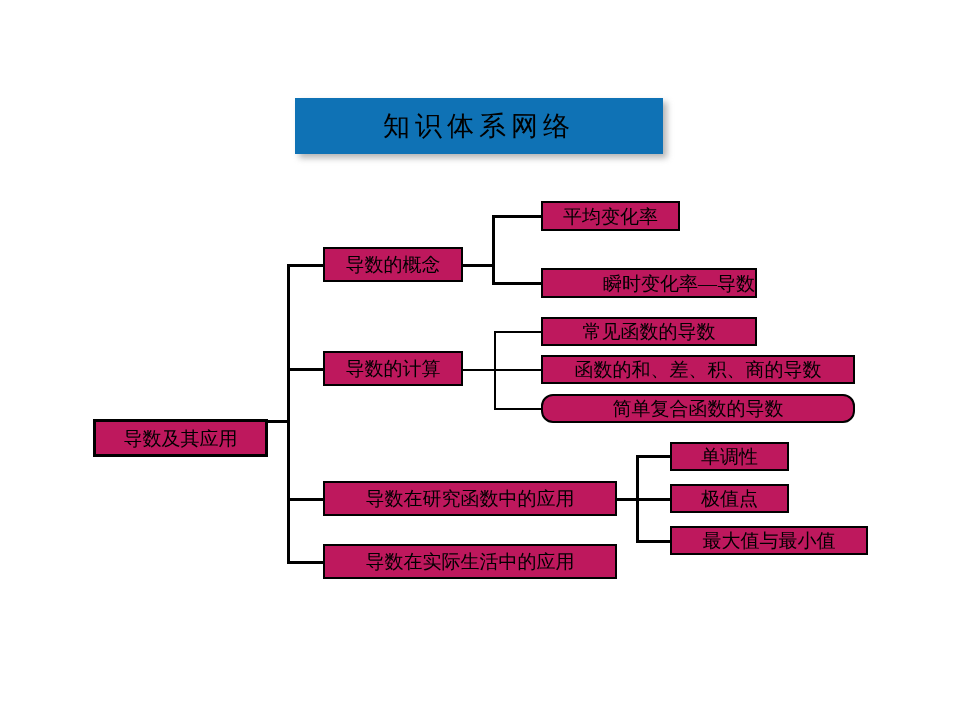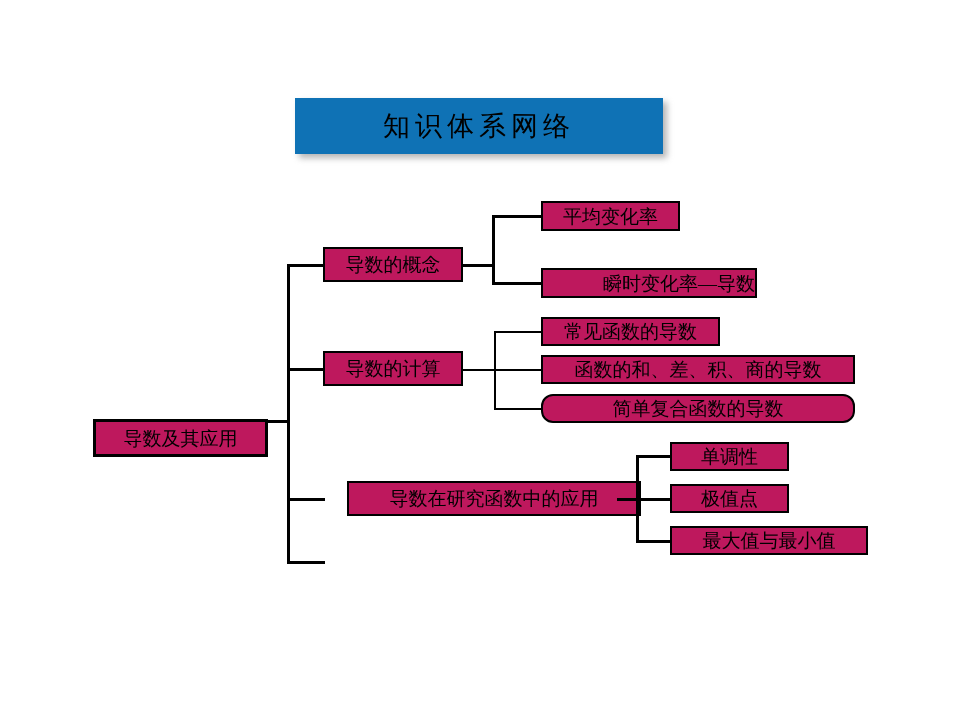--- a/index.html
+++ b/index.html
@@ -145,45 +145,48 @@
     <span>导数的计算</span>
   </div>
 
   <div class="line thin" style="left:463px; top:369px; width:33px;"></div>
 
   <div class="line thin-v" style="left:494px; top:332px; height:78px;"></div>
   <div class="line thin" style="left:494px; top:331px; width:49px;"></div>
   <div class="line thin" style="left:494px; top:369px; width:49px;"></div>
   <div class="line thin" style="left:494px; top:408px; width:49px;"></div>
 
-  <div class="node lvl3" style="left:541px; top:317px; width:179px; height:29px;">
+  <div class="node lvl3" style="left:541px; top:317px; width:216px; height:29px;">
     <span>常见函数的导数</span>
   </div>
   <div class="node lvl3" style="left:541px; top:355px; width:314px; height:29px;">
     <span>函数的和、差、积、商的导数</span>
   </div>
   <div class="node lvl3" style="left:541px; top:394px; width:314px; height:29px;border-radius:12px;">
     <span>简单复合函数的导数</span>
   </div>
 
-  <div class="node lvl2" style="left:323px; top:481px; width:294px; height:35px;margin-left:24px;">
+  <div class="node lvl2" style="left:323px; top:481px; width:294px; height:35px;">
     <span>导数在研究函数中的应用</span>
   </div>
 
   <div class="line h" style="left:617px; top:498px; width:22px;"></div>
 
   <div class="line v" style="left:636px; top:456px; height:86px;"></div>
   <div class="line h" style="left:636px; top:455px; width:36px;"></div>
   <div class="line h" style="left:636px; top:498px; width:36px;"></div>
   <div class="line h" style="left:636px; top:540px; width:36px;"></div>
 
   <div class="node lvl3" style="left:670px; top:442px; width:119px; height:29px;">
     <span>单调性</span>
   </div>
   <div class="node lvl3" style="left:670px; top:484px; width:119px; height:29px;">
     <span>极值点</span>
   </div>
   <div class="node lvl3" style="left:670px; top:526px; width:198px; height:29px;">
     <span>最大值与最小值</span>
   </div>
 
+  <div class="node lvl2" style="left:323px; top:544px; width:294px; height:35px;">
+    <span>导数在实际生活中的应用</span>
+  </div>
 
 </div>
 
 </body></html>

